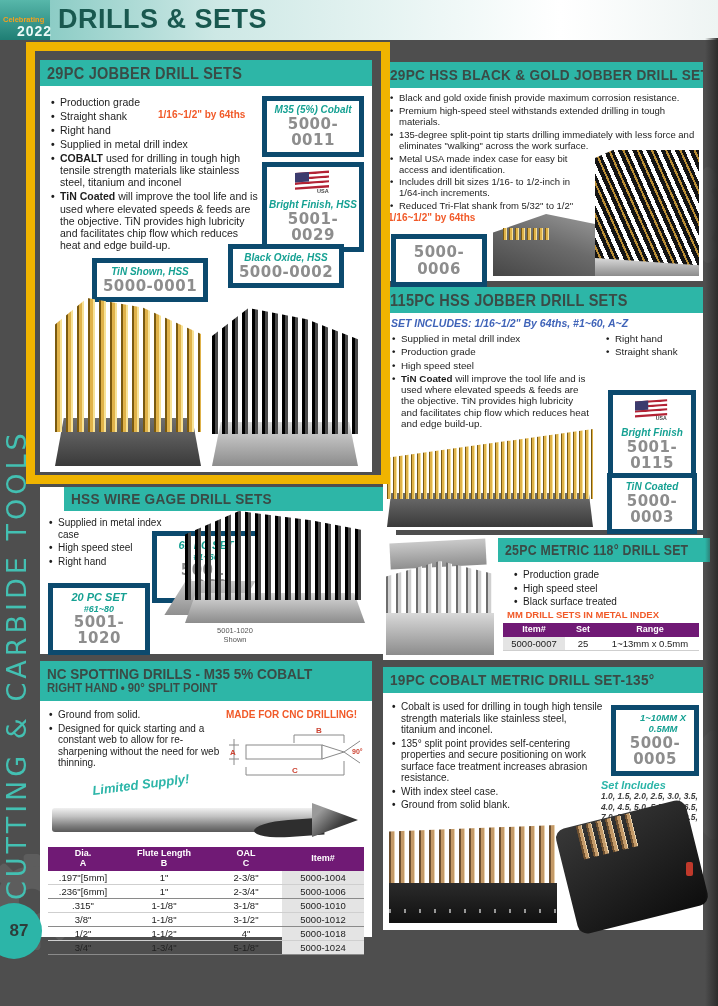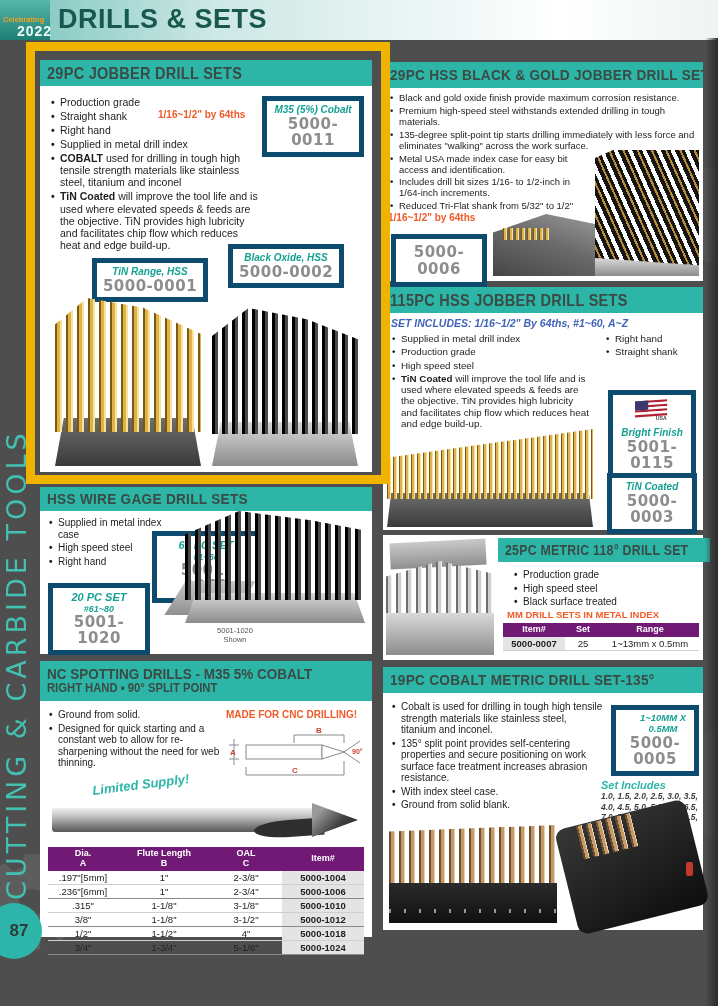--- a/index.html
+++ b/index.html
@@ -43,21 +43,21 @@
   .pbox{position:absolute;background:#fff;border:5px solid #0c4a6e;text-align:center;padding:3px 2px;box-sizing:border-box;}
   .plabel{color:#16a193;font-style:italic;font-weight:bold;font-size:10px;line-height:1.15;}
   .psub{color:#16a193;font-style:italic;font-weight:bold;font-size:9px;}
   .pitem{color:#8d8d8d;font-weight:bold;font-size:15px;letter-spacing:.5px;font-family:"DejaVu Sans",sans-serif;line-height:1.1;}
   .capt{font-size:7.5px;color:#555;text-align:center;line-height:1.2;}
   .script{color:#2cb5a8;font-weight:bold;font-style:italic;}
   
   table.cat{border-collapse:collapse;width:100%;}
   table.cat th{background:#701a75;color:#fff;font-size:9px;line-height:1.1;padding:2px 0;font-weight:bold;}
   table.cat td{text-align:center;font-size:9.5px;color:#222;padding:1px 0;border-bottom:1px solid #cfcfcf;}
-  table.cat td.item{background:#e4e4e4;font-weight:bold;}
+  table.cat td.item{background:#e4e4e4;font-weight:normal;}
   table.cat tr.grp td{border-bottom:1.6px solid #8a8a8a;}
   
   .img{position:absolute;}
   .st{position:absolute;left:0;right:0;z-index:1;}
   .st.f{z-index:3;}
   .stand{position:absolute;left:0;right:0;bottom:0;z-index:2;
          background:linear-gradient(180deg,#6f6f6f,#3a3a3a);clip-path:polygon(6% 0,94% 0,100% 100%,0 100%);}
   .stand.sil{background:linear-gradient(180deg,#d9d9d9,#8c8c8c);}
   .stand.blk{background:linear-gradient(180deg,#2b2b2b,#101010);}
   .gold{background:repeating-linear-gradient(90deg,#7a5a10 0 2px,#dfb24a 2px 5px,#f7e296 5px 7px,rgba(0,0,0,0) 7px 11px);}
@@ -152,41 +152,48 @@
       <li><span class="lead"></span><span>Right hand</span></li>
       <li><span class="lead"></span><span>Supplied in metal drill index</span></li>
       <li><span class="lead">COBALT</span><span> used for drilling in tough high tensile strength materials like stainless steel, titanium and inconel</span></li>
       <li><span class="lead">TiN Coated</span><span> will improve the tool life and is used where elevated speeds &amp; feeds are the objective. TiN provides high lubricity and facilitates chip flow which reduces heat and edge build-up.</span></li>
     </ul>
     <div class="abs orange" style="left:116px;top:49px;font-size:10px;white-space:nowrap;background:#fff;padding:0 2px;">1/16~1/2" by 64ths</div>
     <div class="pbox" style="left:222px;top:36px;width:102px;">
       <div class="plabel">M35 (5%) Cobalt</div>
       <div class="pitem">5000-0011</div>
     </div>
+    <div class="pbox" style="left:222px;top:102px;width:102px;">
+      <svg width="36" height="25" viewBox="0 0 36 25">
+          <use href="#flagShape"></use>
+        </svg>
+      <div class="plabel">Bright Finish, HSS</div>
+      <div class="pitem">5001-0029</div>
+    </div>
     <div class="pbox" style="left:52px;top:198px;width:116px;">
-      <div class="plabel">TiN Range, HSS</div>
+      <div class="plabel">TiN Shown, HSS</div>
       <div class="pitem">5000-0001</div>
     </div>
     <div class="pbox" style="left:188px;top:184px;width:116px;">
       <div class="plabel">Black Oxide, HSS</div>
       <div class="pitem">5000-0002</div>
     </div>
     <div class="img" style="left:15px;top:238px;width:146px;height:168px;">
       <div class="st gold" style="top:0;height:120px;clip-path:polygon(0 22%,22% 0,60% 8%,100% 30%,100% 100%,0 100%);"></div>
       <div class="st f gold" style="top:62px;height:72px;"></div>
       <div class="stand" style="height:48px;"></div>
     </div>
     <div class="img" style="left:172px;top:248px;width:146px;height:158px;">
       <div class="st blkst" style="top:0;height:112px;clip-path:polygon(0 25%,25% 0,65% 10%,100% 28%,100% 100%,0 100%);"></div>
       <div class="st f blkst" style="top:60px;height:66px;"></div>
       <div class="stand sil" style="height:44px;"></div>
     </div>
   </div>
 
-  <div class="panel" style="left:40px;top:487px;width:332px;height:167px;">
+  <div class="panel" style="left:40px;top:487px;width:332px;height:167px;padding-left:24px;">
     <div class="hbar" style="height:24px;">
         <b style="font-size:15.5px;">HSS WIRE GAGE DRILL SETS</b>
       </div>
     <ul class="blt abs" style="left:8px;top:30px;width:120px;font-size:10px;">
       <li><span>Supplied in metal index case</span></li>
       <li><span>High speed steel</span></li>
       <li><span>Right hand</span></li>
     </ul>
     <div class="pbox" style="left:112px;top:44px;width:108px;">
       <div class="plabel" style="font-size:11px;">61 PC SET</div>

